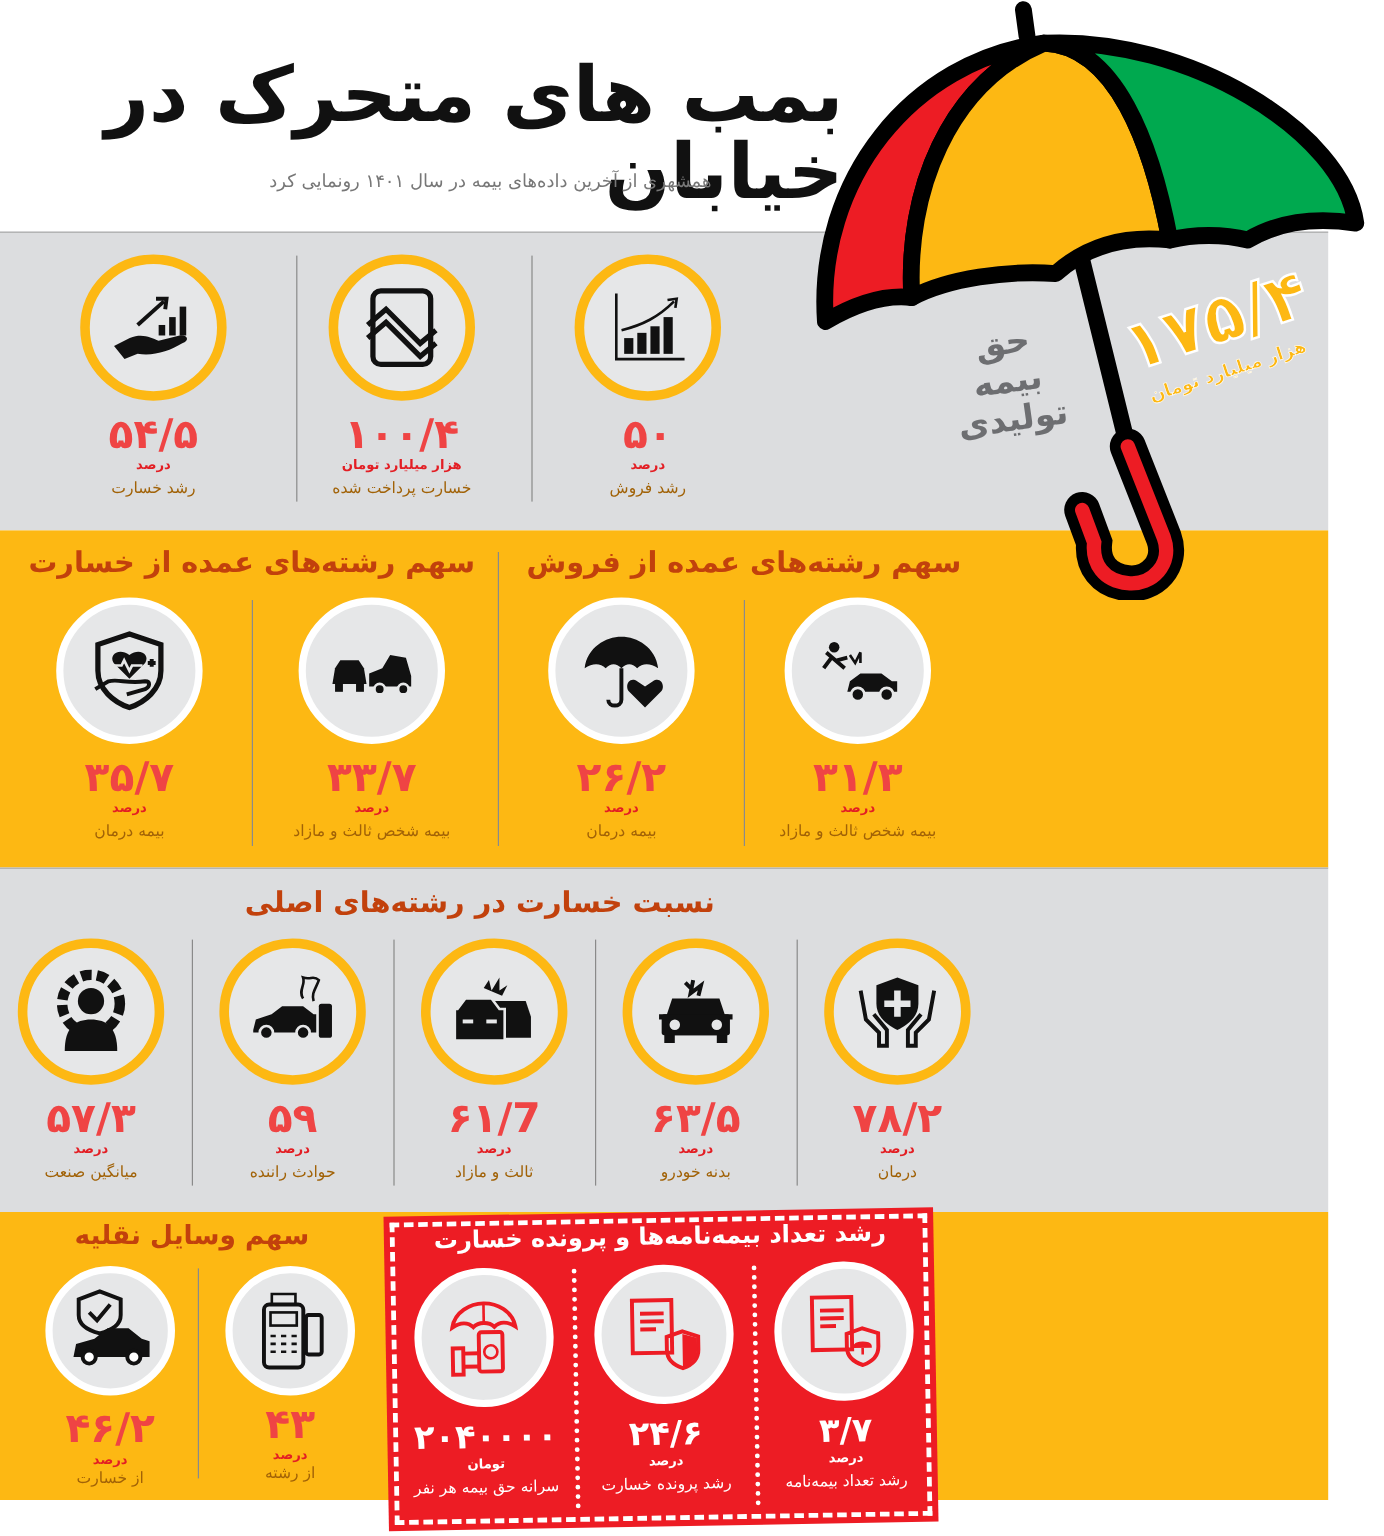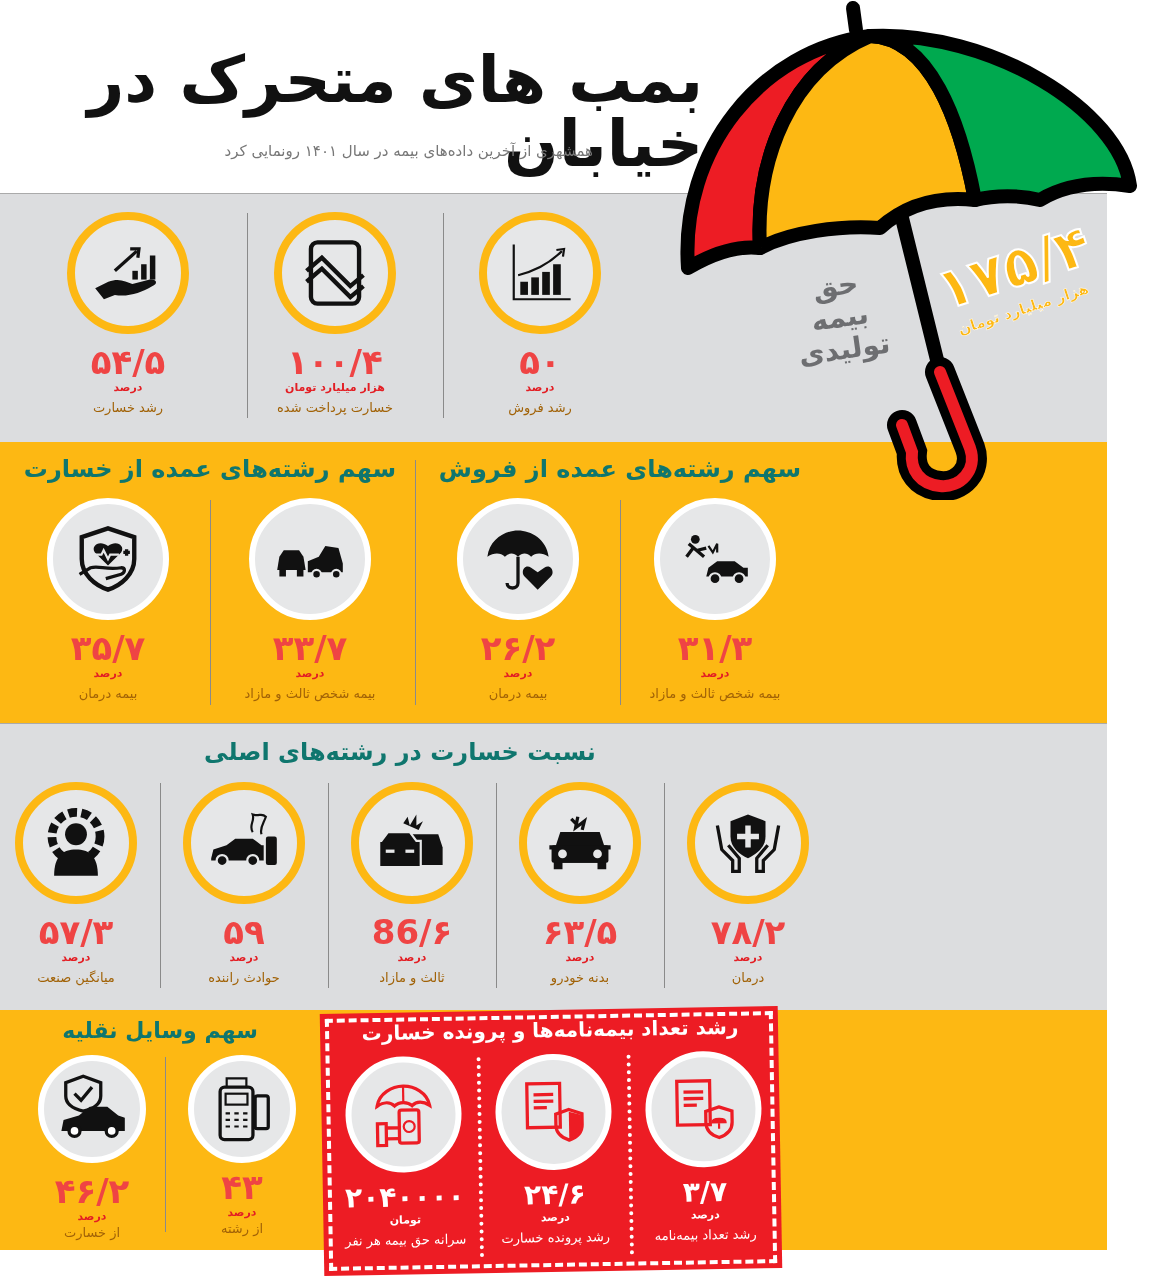--- a/index.html
+++ b/index.html
@@ -27,21 +27,21 @@
             display: flex; align-items: center; justify-content: center; }
   .circle.ring { background: #e6e7e8; border: 8px solid #fdb813; }
   .circle.plain { background: #e6e7e8; border: 6px solid #ffffff; }
   .circle svg { width: 70px; height: 70px; }
   .value { color: #ef4444; font-size: 34px; font-weight: 900; margin-top: 10px; line-height: 1.1; }
   .unit { color: #e31e24; font-size: 11px; font-weight: 700; }
   .label { color: #a16207; font-size: 13px; margin-top: 6px; }
 
   .vdiv { position: absolute; width: 0; border-left: 1px solid #8a8a8a; }
 
-  .section-title { position: absolute; font-size: 24px; font-weight: 900; color: #0f766e; text-align: center; }
+  .section-title { position: absolute; font-size: 24px; font-weight: 900; color: #c2410c; text-align: center; }
 
   
   #umbrella { position: absolute; left: 640px; top: 0px; width: 500px; height: 500px; }
   #premium-label { position: absolute; left: 790px; top: 270px; width: 100px; text-align: center;
                    font-size: 28px; font-weight: 900; color: #6d6e71; line-height: 1.15;
                    transform: rotate(-8deg); }
   #premium-value { position: absolute; left: 935px; top: 240px; font-size: 56px; font-weight: 900;
                    color: #fdb813; transform: rotate(-18deg); -webkit-text-stroke: 2px #fff; line-height: 1; }
   #premium-unit { position: absolute; left: 955px; top: 300px; font-size: 15px; font-weight: 900;
                   color: #fdb813; transform: rotate(-18deg); -webkit-text-stroke: 0.5px #fff; }
@@ -238,21 +238,21 @@
 <div class="card" style="left:332px; top:782px;">
   <div class="circle ring">
     <svg viewBox="0 0 64 64">
         <path d="M30 24 L56 24 L60 36 V52 H30 Z" fill="#111"></path>
         <path d="M4 30 L10 22 H30 L36 30 H40 V54 H2 V30 Z" fill="#111" stroke="#e6e7e8" stroke-width="2"></path>
       <rect x="8" y="38" width="8" height="3" fill="#e6e7e8"></rect>
         <rect x="26" y="38" width="8" height="3" fill="#e6e7e8"></rect>
       <path d="M24 14 L28 8 L30 16 L36 6 L36 16 L42 12 L38 20" fill="#111"></path>
       </svg>
   </div>
-  <div class="value">86/۶</div>
+  <div class="value">۶۱/7</div>
   <div class="unit">درصد</div>
   <div class="label">ثالث و مازاد</div>
 </div>
 
 <div class="card" style="left:164px; top:782px;">
   <div class="circle ring">
     <svg viewBox="0 0 64 64">
         <path d="M2 46 L4 38 L16 34 L24 28 H40 L48 34 H50 V48 H2 Z" fill="#111"></path>
         <circle cx="12" cy="48" r="5" fill="#111" stroke="#e6e7e8" stroke-width="2"></circle>
         <circle cx="40" cy="48" r="5" fill="#111" stroke="#e6e7e8" stroke-width="2"></circle>

